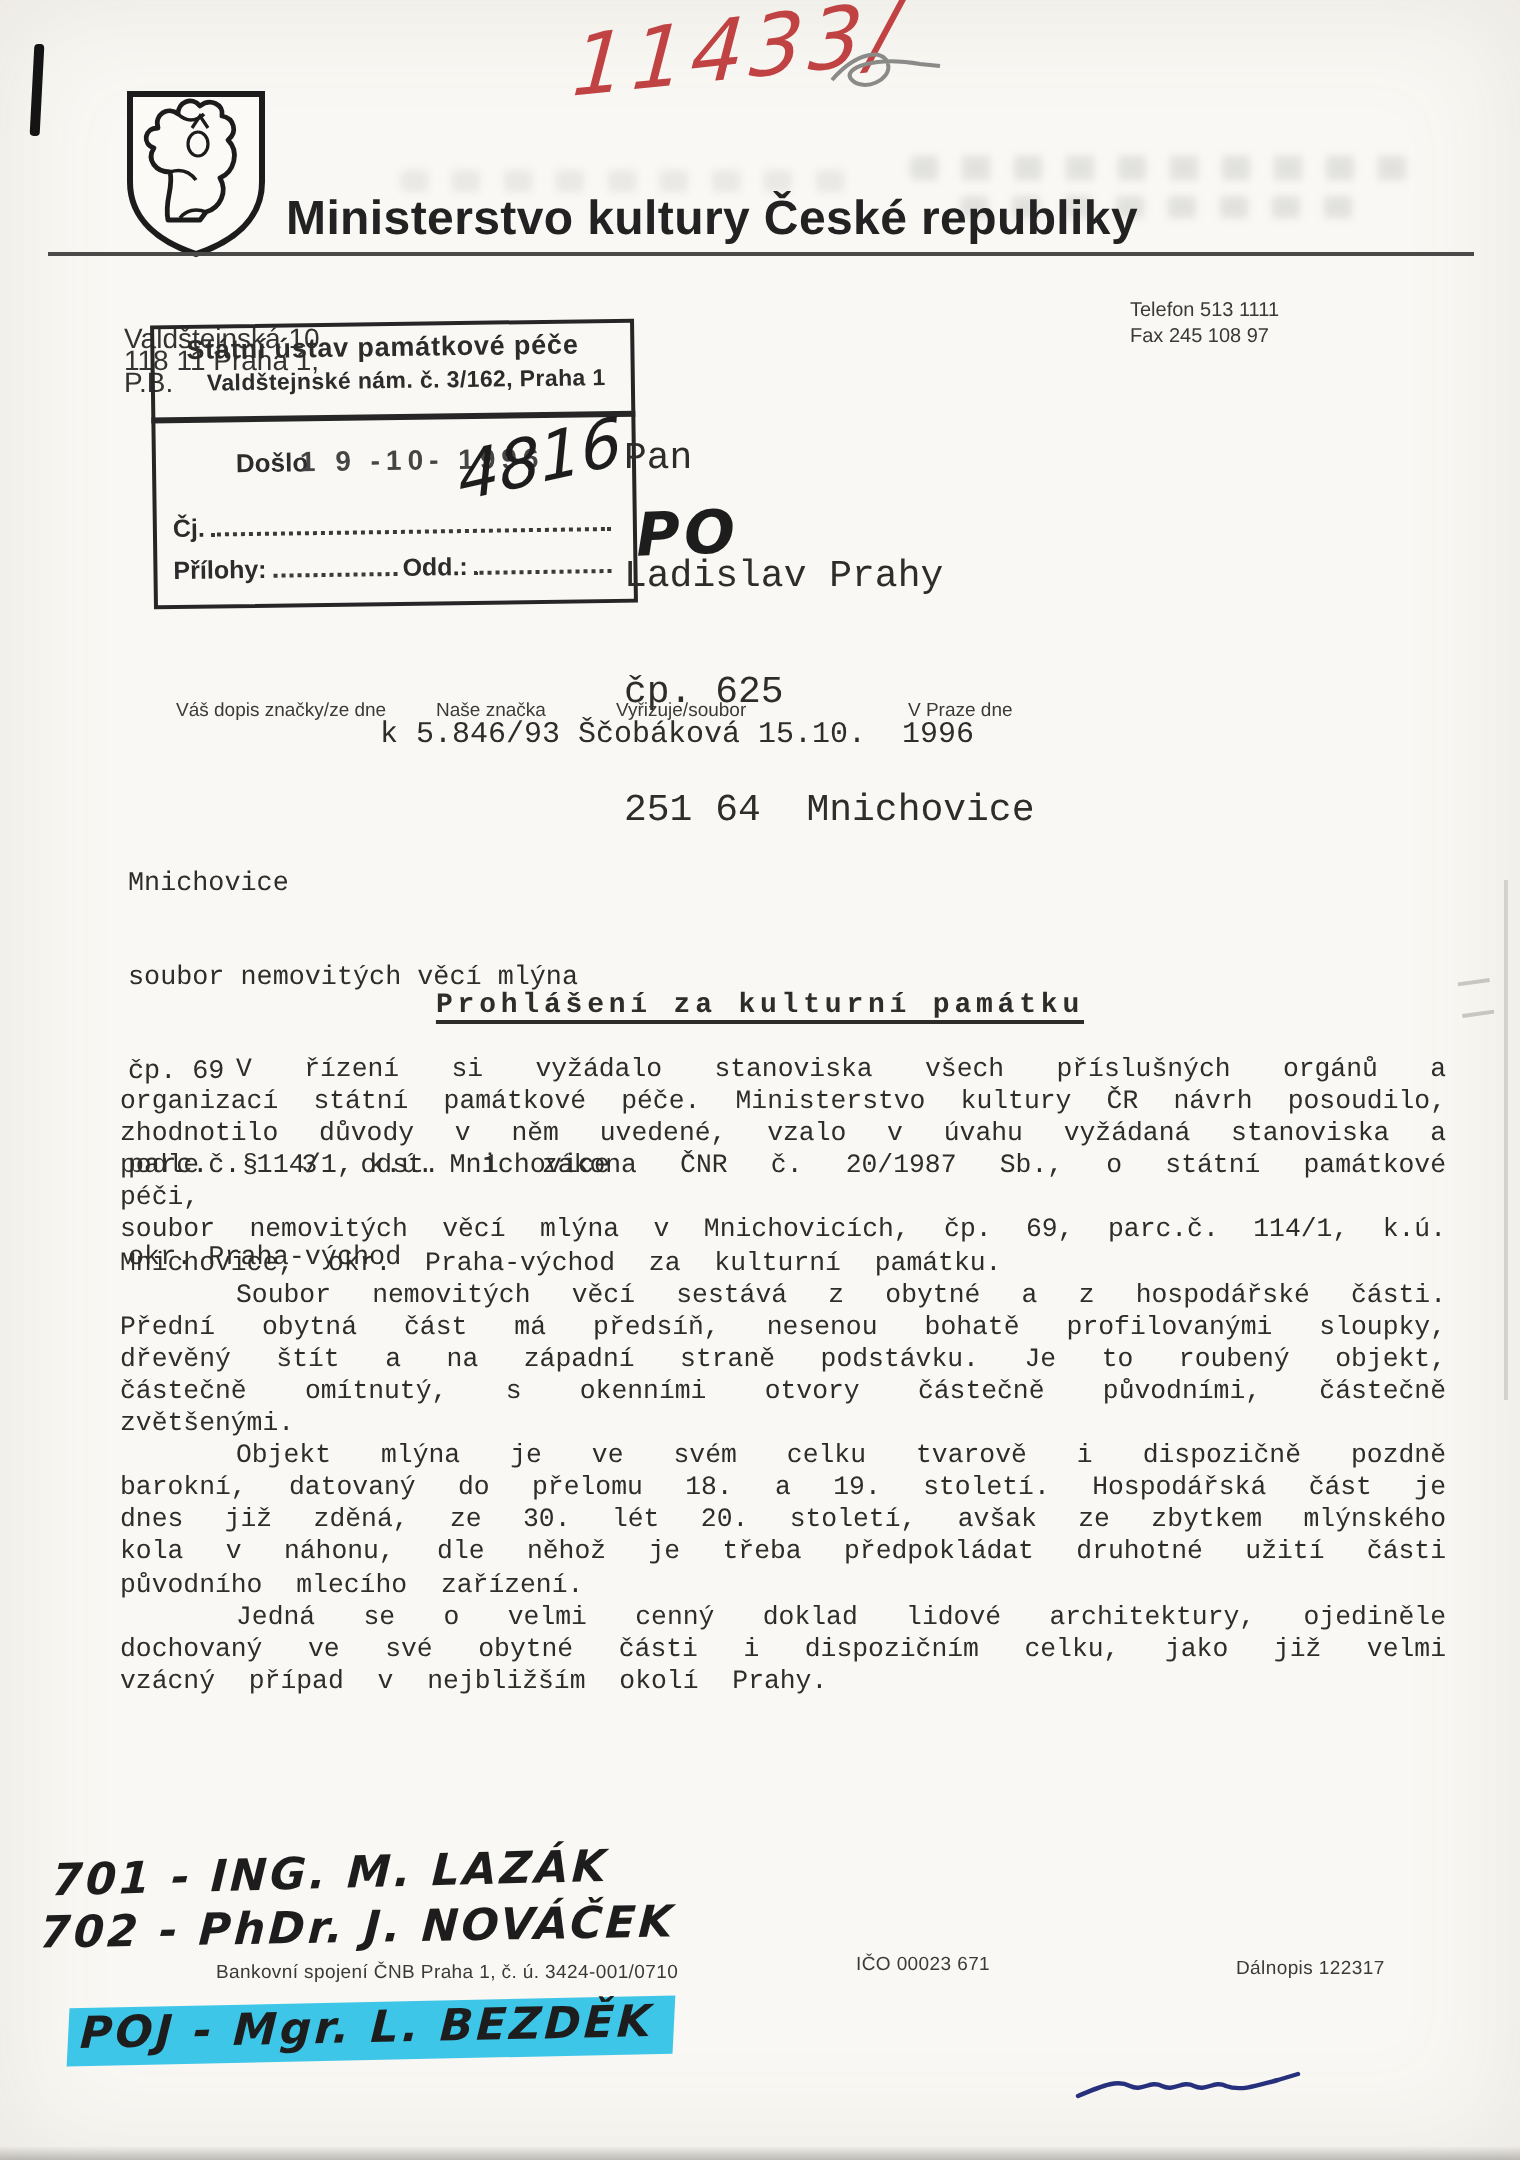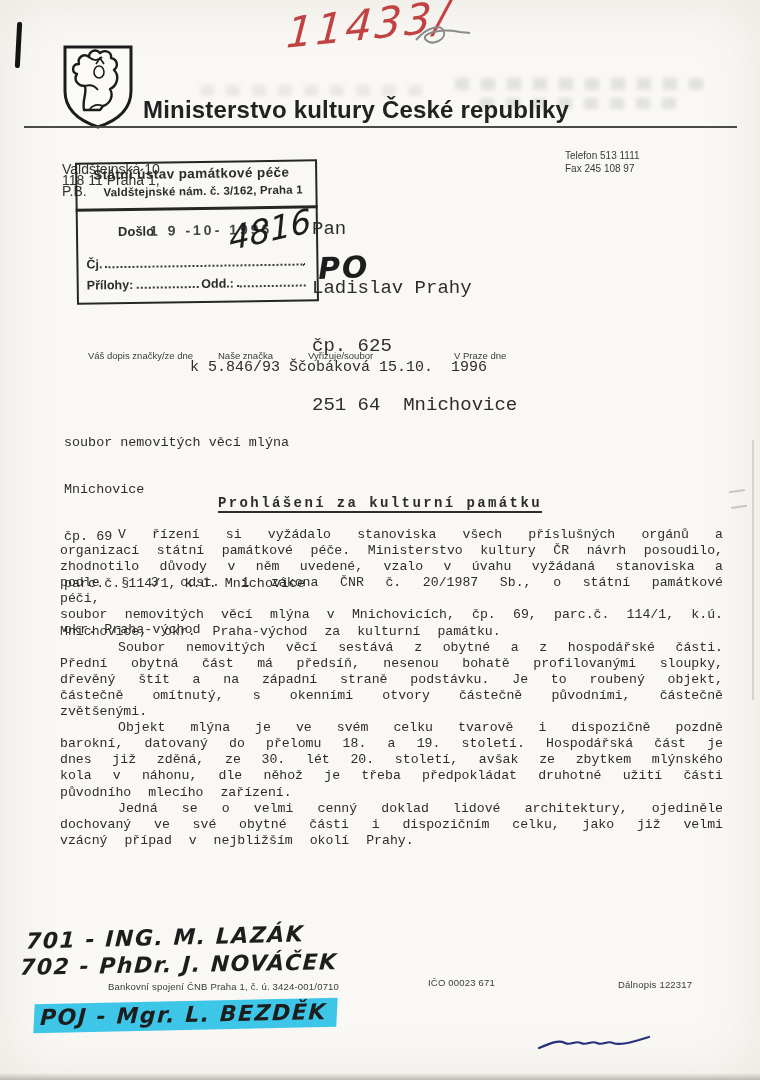--- a/index.html
+++ b/index.html
@@ -142,22 +142,22 @@
     <div>Fax 245 108 97</div>
   </div>
 
   <div class="abs refh" style="left:64px;margin-left:24px;">Váš dopis značky/ze dne</div>
   <div class="abs refh" style="left:218px;">Naše značka</div>
   <div class="abs refh" style="left:308px;">Vyřizuje/soubor</div>
   <div class="abs refh" style="left:412px;margin-left:42px;">V Praze dne</div>
   <div class="abs ref-value mono pre">k 5.846/93 Ščobáková 15.10.  1996</div>
 
   <div class="abs subject mono pre">
+    <div>Mnichovice</div>
     <div>soubor nemovitých věcí mlýna</div>
-    <div>Mnichovice</div>
     <div>čp. 69</div>
     <div>parc.č. 114/1, k.ú. Mnichovice</div>
     <div>okr. Praha-východ</div>
   </div>
 
   <div class="abs doc-title mono">Prohlášení za kulturní památku</div>
   <div class="abs title-mark"></div>
 
   <div class="abs body-text mono">
     <p>V řízení si vyžádalo stanoviska všech příslušných orgánů a organizací státní památkové péče. Ministerstvo kultury ČR návrh posoudilo, zhodnotilo důvody v něm uvedené, vzalo v úvahu vyžádaná stanoviska a podle § 3 odst. 1 zákona ČNR č. 20/1987 Sb., o státní památkové péči,</p>

